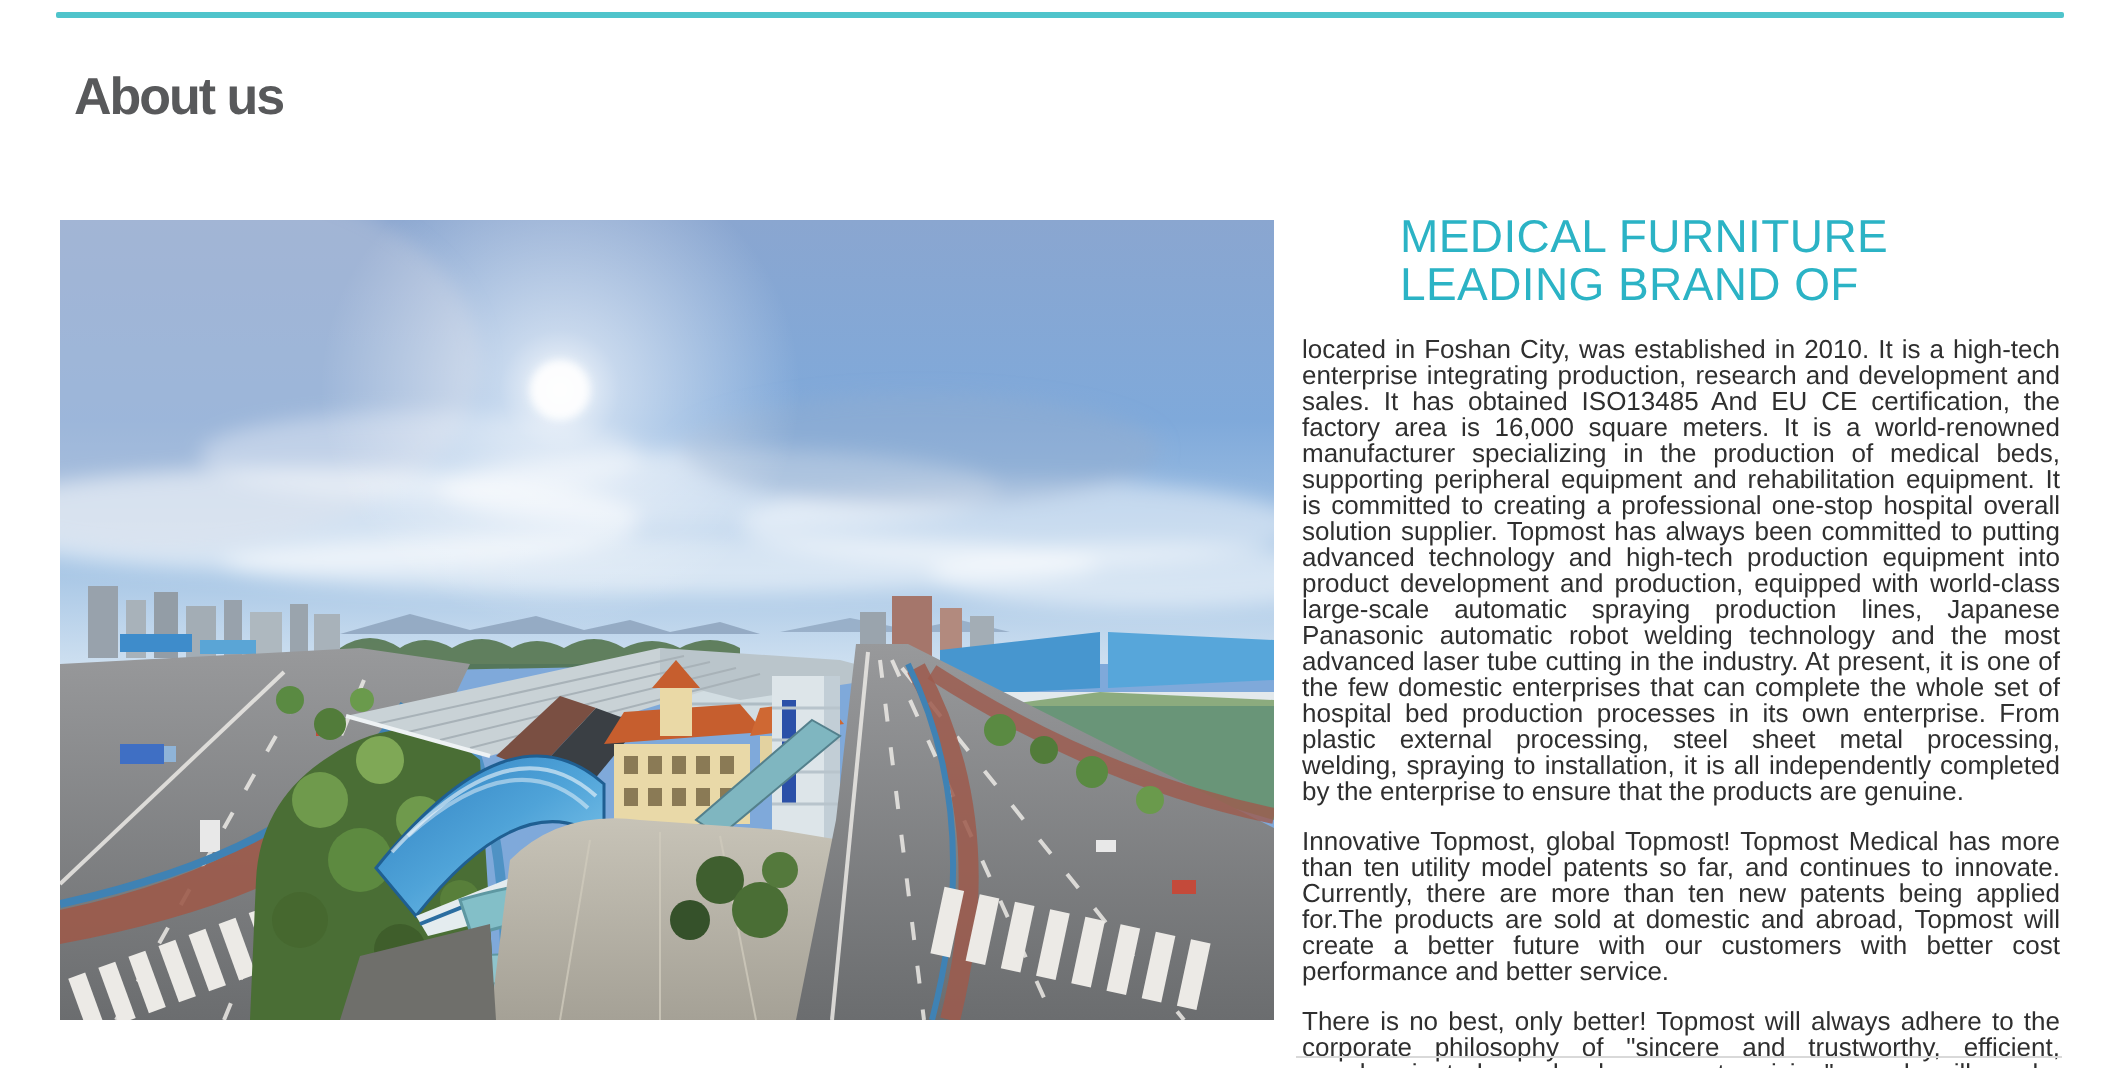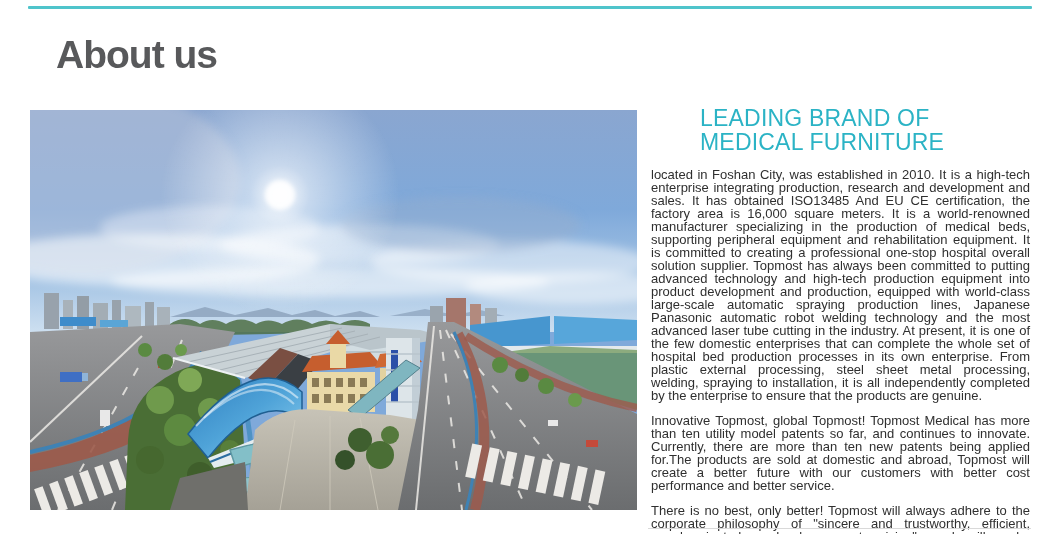--- a/index.html
+++ b/index.html
@@ -2,21 +2,21 @@
 <html><head>
 <meta charset="utf-8">
 <style>
   * { margin:0; padding:0; box-sizing:border-box; }
   html,body { width:1059px; height:534px; background:#ffffff; overflow:hidden;
               font-family:"Liberation Sans", sans-serif; position:relative; }
 
   .accent-line { position:absolute; left:28px; top:6px; width:1004px; height:3px;
                  background:#4fc4cb; border-radius:1px; }
 
-  .page-title { position:absolute; left:56px; top:33px; font-size:39px; font-weight:bold;
+  .page-title { position:absolute; left:37px; top:33px; font-size:26px; font-weight:bold;
                 color:#58595b; letter-spacing:-1px; }
 
   .photo-frame { position:absolute; left:30px; top:110px; width:607px; height:400px;
                  overflow:hidden; background:#7fa9da; }
   .photo-frame svg { display:block; }
 
   .content-col { position:absolute; left:651px; top:106px; width:379px; }
 
   .section-heading { font-size:23px; line-height:24px; font-weight:normal;
                      color:#2bb3c5; padding-left:49px; margin-bottom:14px;
@@ -247,21 +247,21 @@
     <circle cx="492" cy="265" r="7" fill="#527c3a"></circle>
     <circle cx="516" cy="276" r="8" fill="#5a8a42"></circle>
     <circle cx="545" cy="290" r="7" fill="#6a9a4c"></circle>
     <rect x="556" y="330" width="12" height="7" fill="#c44a3a"></rect>
     <rect x="518" y="310" width="10" height="6" fill="#e8e8e8"></rect>
   </svg>
 </div>
 
 <div class="content-col">
   <h2 class="section-heading" style="color: rgb(43, 179, 197);">
+    <span>MEDICAL FURNITURE</span>
     <span>LEADING BRAND OF</span>
-    <span>MEDICAL FURNITURE</span>
   </h2>
   <p class="para">located in Foshan City, was established in 2010.  It is a high-tech enterprise integrating production, research and development and sales. It has obtained ISO13485 And EU CE certification, the  factory area is 16,000 square meters. It is a world-renowned manufacturer specializing in the production of medical beds, supporting peripheral equipment and rehabilitation equipment. It is committed to creating a professional one-stop hospital overall solution supplier. Topmost has always been committed to putting advanced technology and high-tech production equipment into product development and production, equipped with world-class large-scale automatic spraying production lines, Japanese Panasonic automatic robot welding technology and the most advanced laser tube cutting in the industry. At present, it is one of the few domestic enterprises that can complete the whole set of hospital bed production processes in its own enterprise. From plastic external processing, steel sheet metal processing, welding, spraying to installation, it is all independently completed by the enterprise to ensure that the products are genuine.</p>
   <p class="para">Innovative Topmost, global Topmost! Topmost Medical has more than ten utility model patents so far, and continues to innovate. Currently, there are more than ten new patents being applied for.The products are sold at domestic  and abroad, Topmost will create a better future with our customers with better cost performance and better service.</p>
   <p class="para">There is no best, only better! Topmost will always adhere to the corporate philosophy of "sincere and trustworthy, efficient, people-oriented, and always enterprising", and will make unremitting efforts to become the first nursing bed brand in Asia!</p>
 </div>
 
 <div class="bottom-divider" style="background: rgb(217, 217, 217);"></div>
 
 </body></html>

